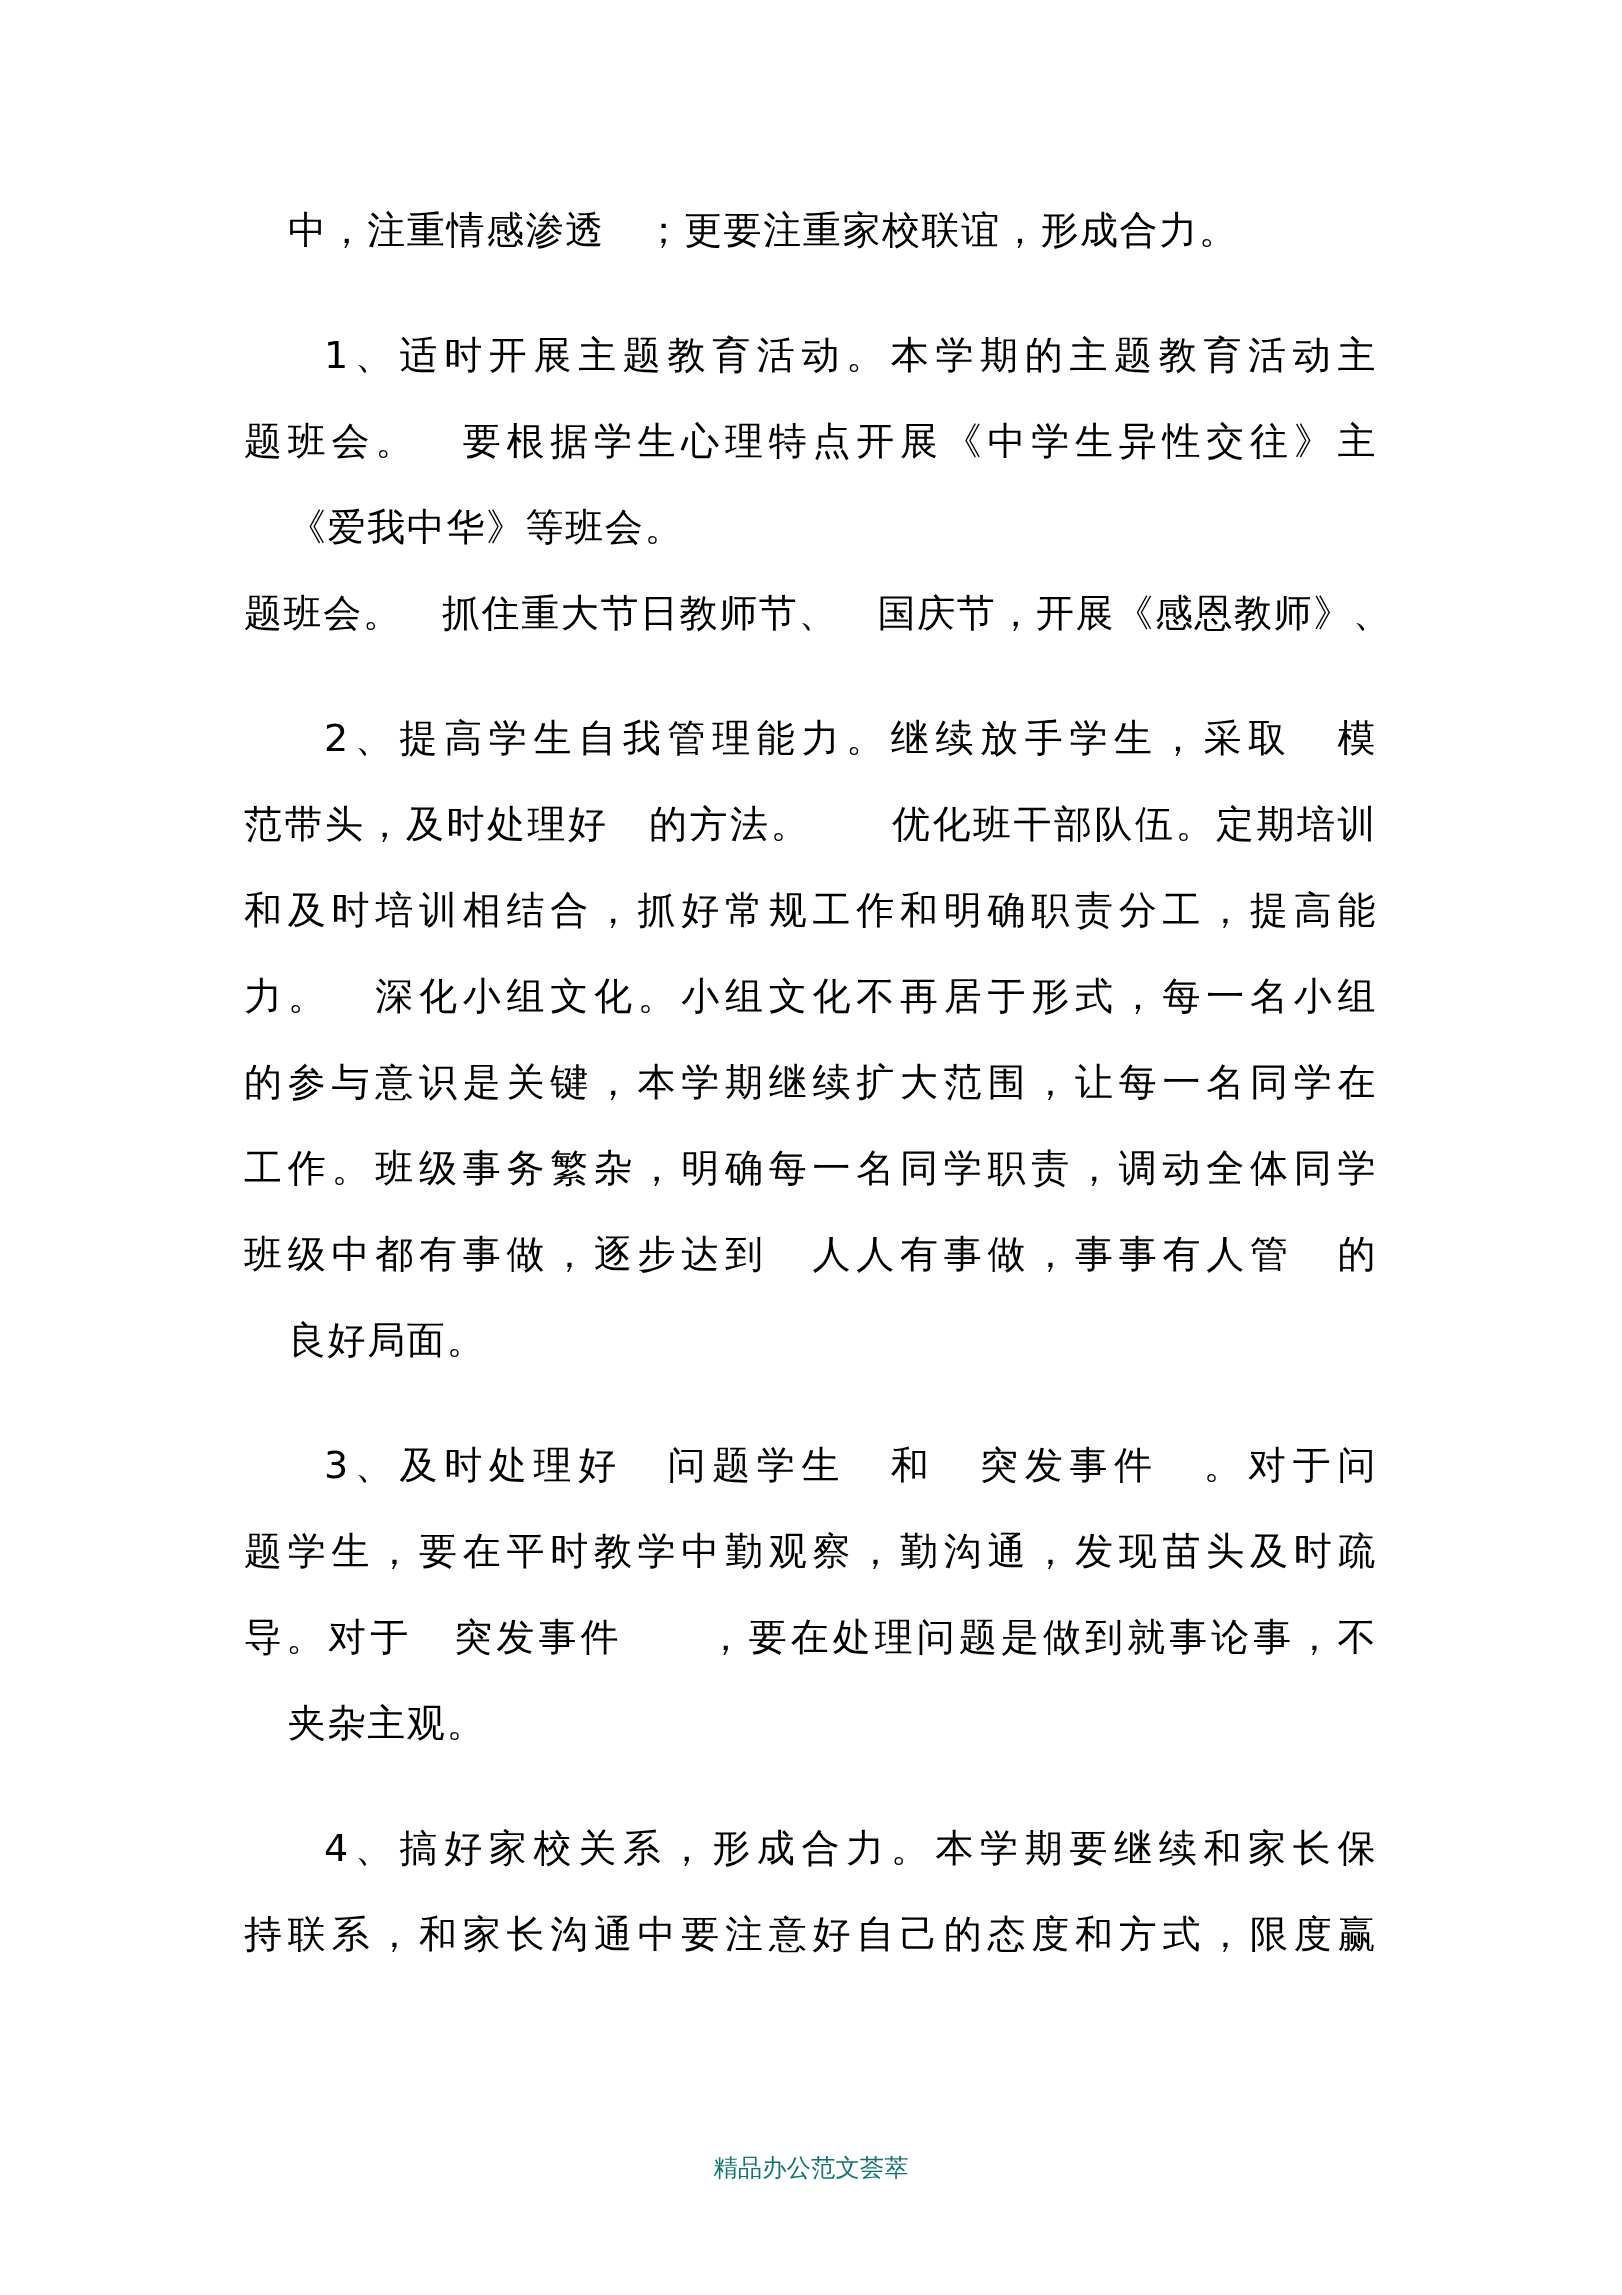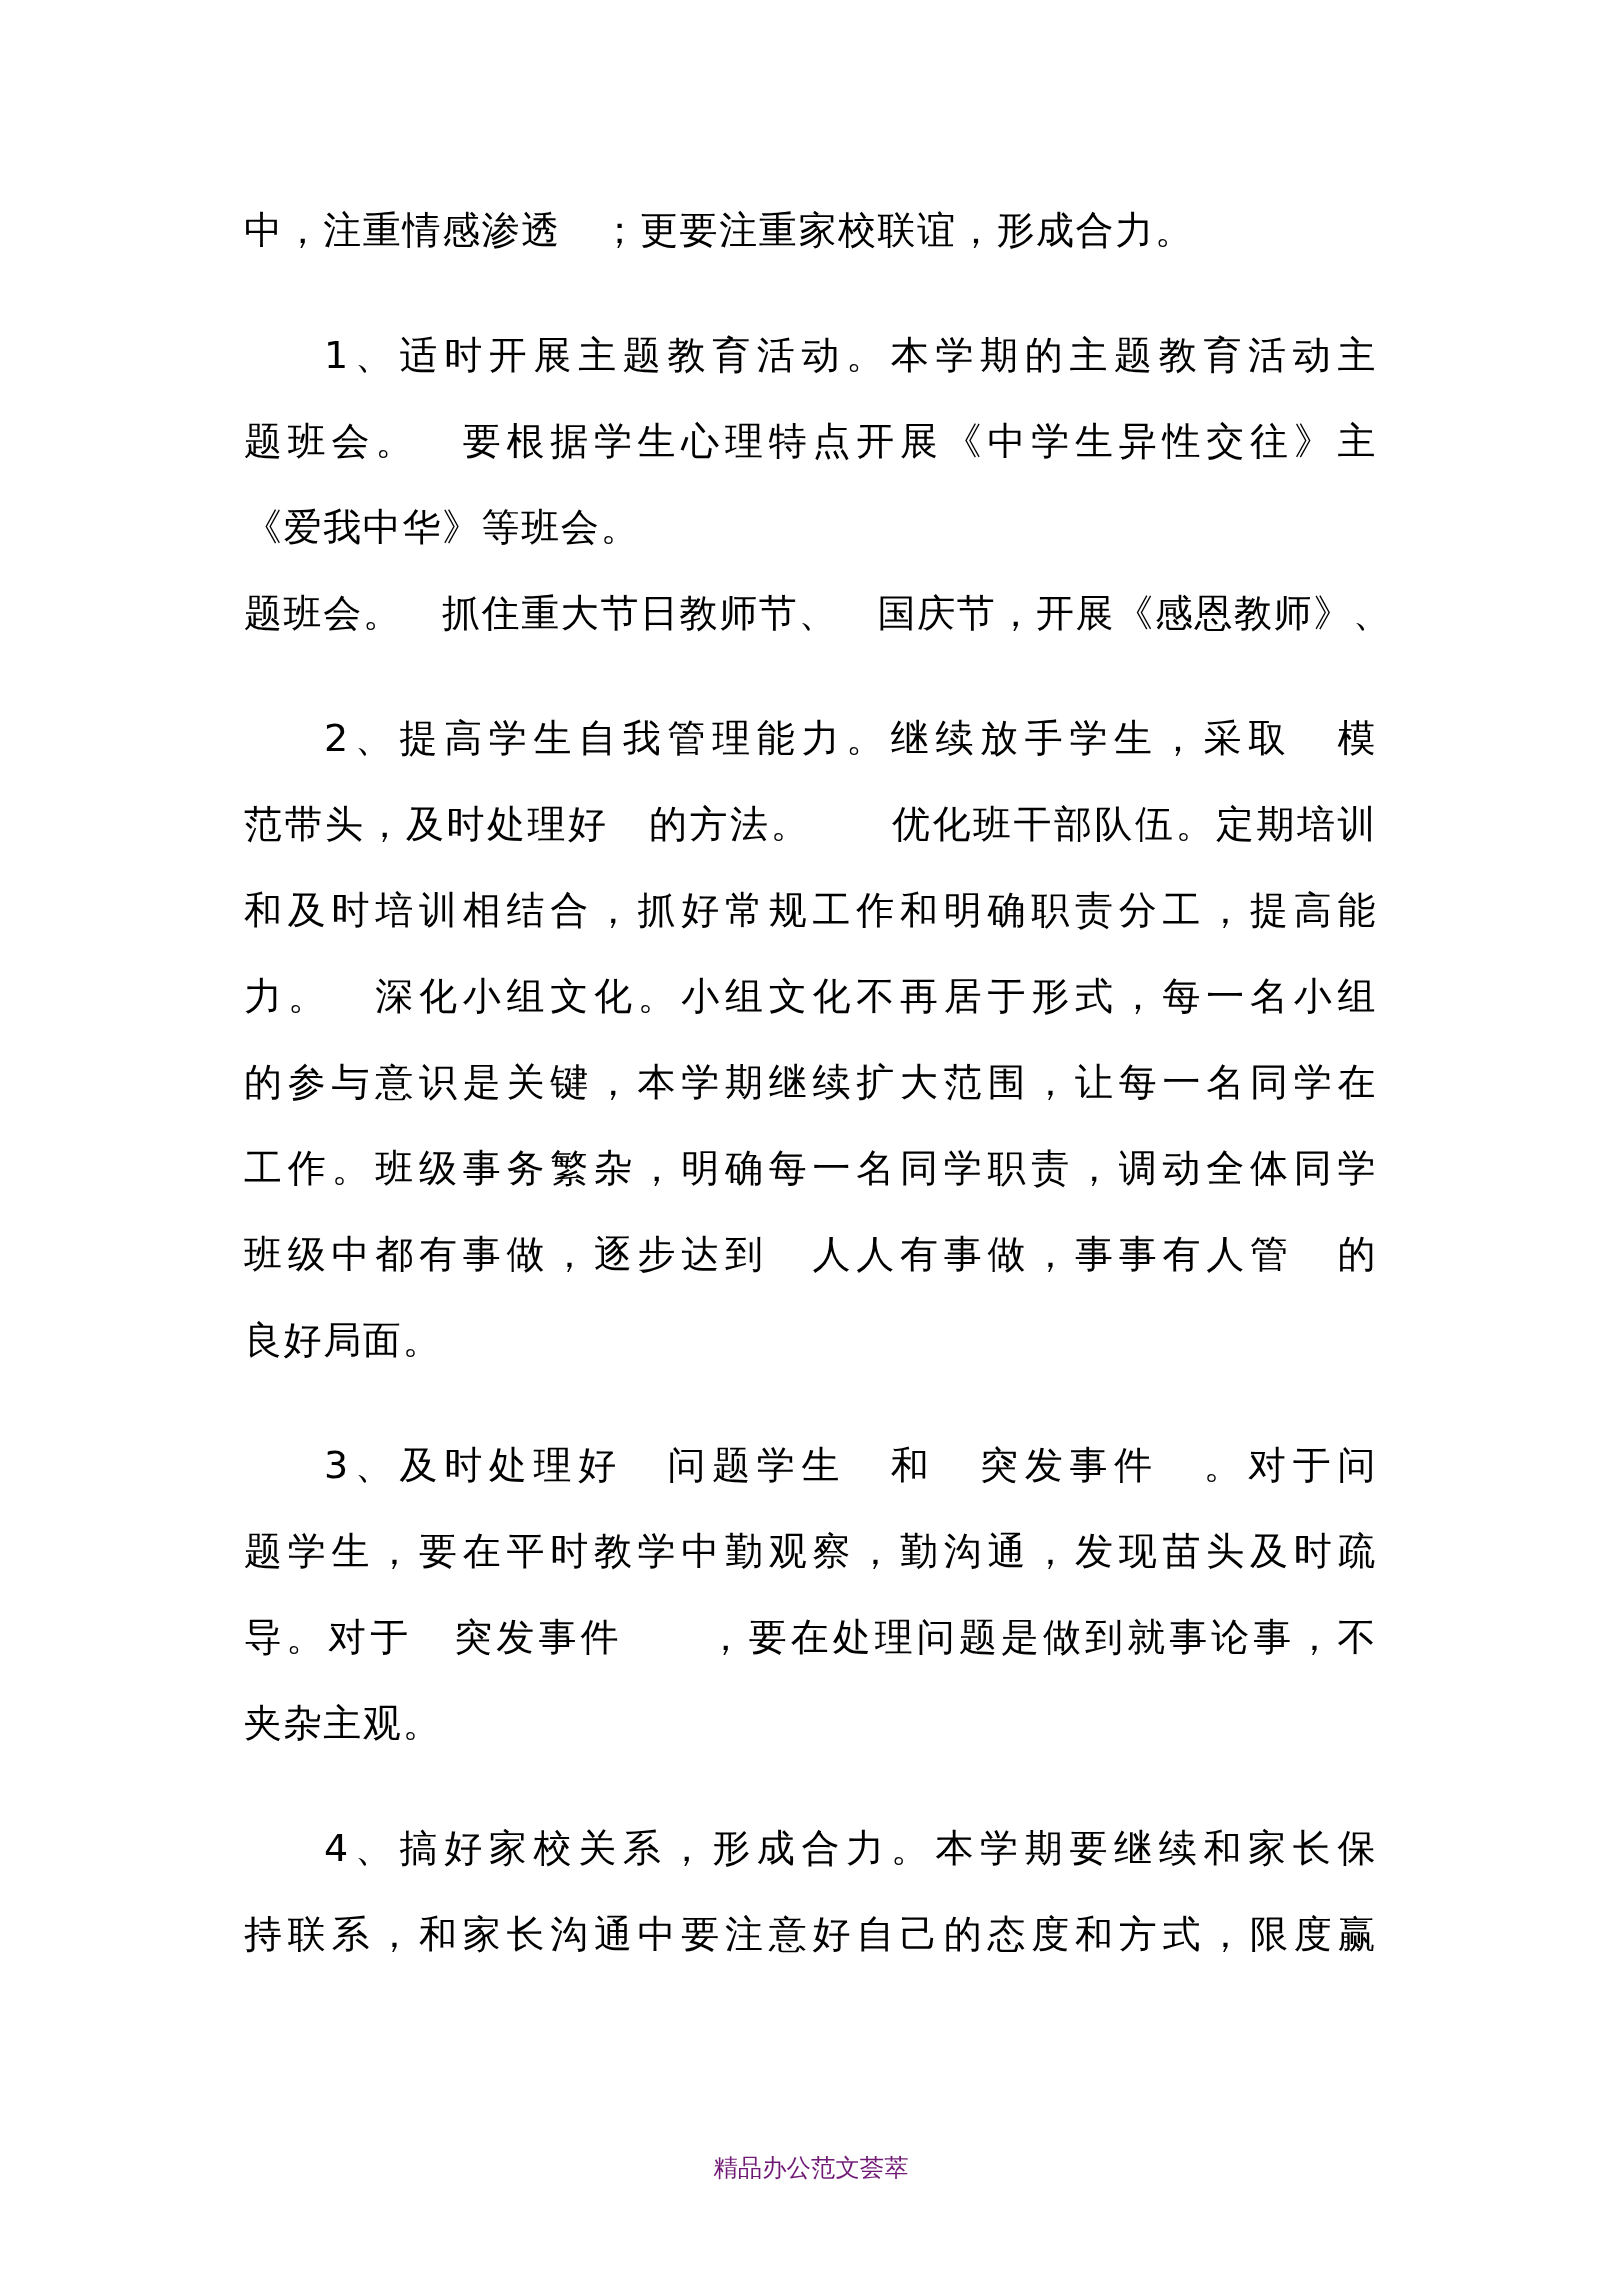--- a/index.html
+++ b/index.html
@@ -32,33 +32,34 @@
     font-size: 38px;
     letter-spacing: 1.6px;
     white-space: nowrap;
     text-align: justify;
     text-align-last: justify;
     overflow: visible;
   }
   .line.short {
     text-align: left;
     text-align-last: left;
+    margin-left: 44px;
   }
   .line.indent {
     text-indent: 80px;
   }
   .footer {
     position: absolute;
     left: 0;
     top: 2150px;
     width: 1622px;
     text-align: center;
     font-size: 24.4px;
     line-height: 36px;
-    color: #701a75;
+    color: #0f766e;
   }
 </style>
 </head>
 <body>
 
 <div class="page">
 
   <div class="content">
 
     <div class="para">

